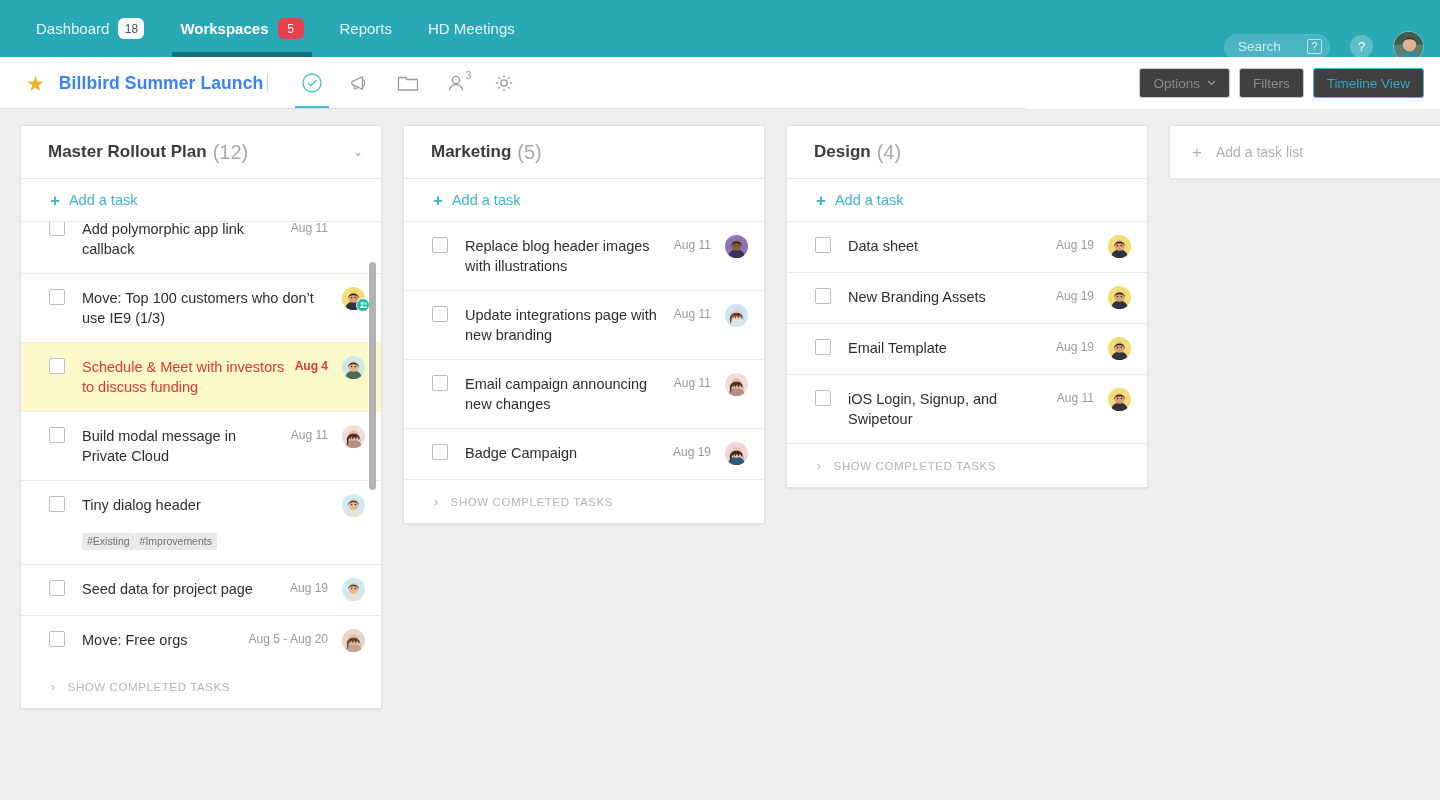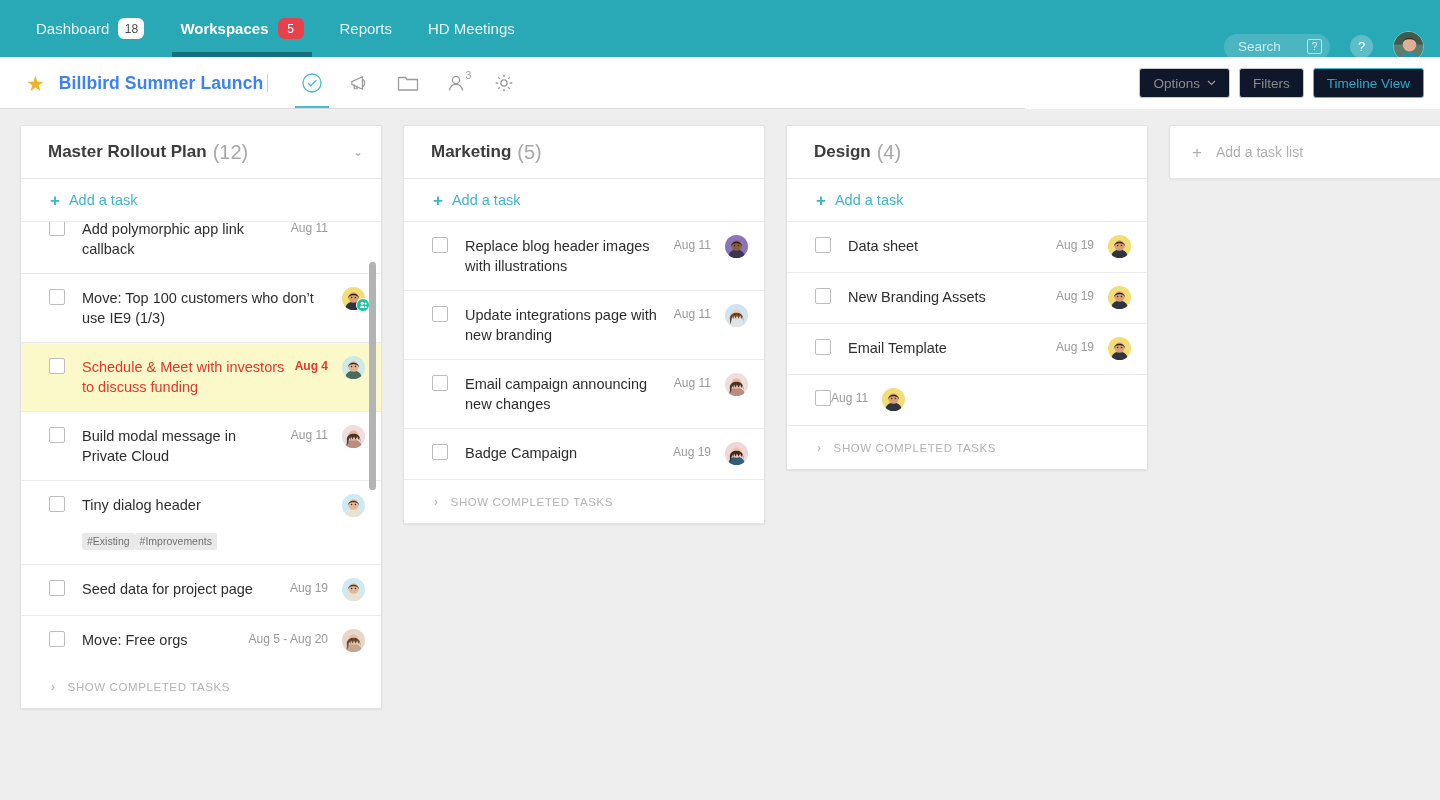--- a/index.html
+++ b/index.html
@@ -125,21 +125,21 @@
   .hicon .sup {
     position: absolute; top: 12px; right: 9px;
     font-size: 10.5px; color: #9b9b9b;
   }
   .proj-actions { margin-left: auto; display: flex; align-items: center; gap: 9px; }
   .btn {
     height: 30px;
     padding: 0 13px;
     border: 1px solid #c9c9c9;
     border-radius: 3px;
-    background: #0f172a;
+    background: #404040;
     color: #8b8b8b;
     font-size: 13.5px;
     display: flex; align-items: center; gap: 7px;
     cursor: pointer;
     white-space: nowrap;
   }
   .btn.accent { border-color: #45bcd0; color: #2fa8c0; }
 
   
   .board {
@@ -662,20 +662,23 @@
                   <path d="M3 24c.8-6 4-8.5 9-8.5s8.2 2.5 9 8.5z" fill="#2e3440"></path>
                   <circle cx="12" cy="11" r="5.4" fill="#d9a077"></circle>
                   <path d="M6 13c0-6 12-6 12 0 0-8-12-8-12 0z" fill="#2b2118"></path>
                   <circle cx="10" cy="11" r=".8" fill="#3b2b20"></circle>
                   <circle cx="14" cy="11" r=".8" fill="#3b2b20"></circle>
                 </svg></span>
             </div>
           </div>
           <div class="task-row">
             <div class="cbx"></div>
+            <div class="task-main">
+              <div class="task-text">iOS Login, Signup, and Swipetour</div>
+            </div>
             <div class="task-date">Aug 11</div>
             <div class="ava-wrap">
               <span class="ava"><svg viewBox="0 0 24 24" width="23" height="23">
                   <rect width="24" height="24" fill="#f3dd77"></rect>
                   <path d="M3 24c.8-6 4-8.5 9-8.5s8.2 2.5 9 8.5z" fill="#2e3440"></path>
                   <circle cx="12" cy="11" r="5.4" fill="#d9a077"></circle>
                   <path d="M6 13c0-6 12-6 12 0 0-8-12-8-12 0z" fill="#2b2118"></path>
                   <circle cx="10" cy="11" r=".8" fill="#3b2b20"></circle>
                   <circle cx="14" cy="11" r=".8" fill="#3b2b20"></circle>
                 </svg></span>

